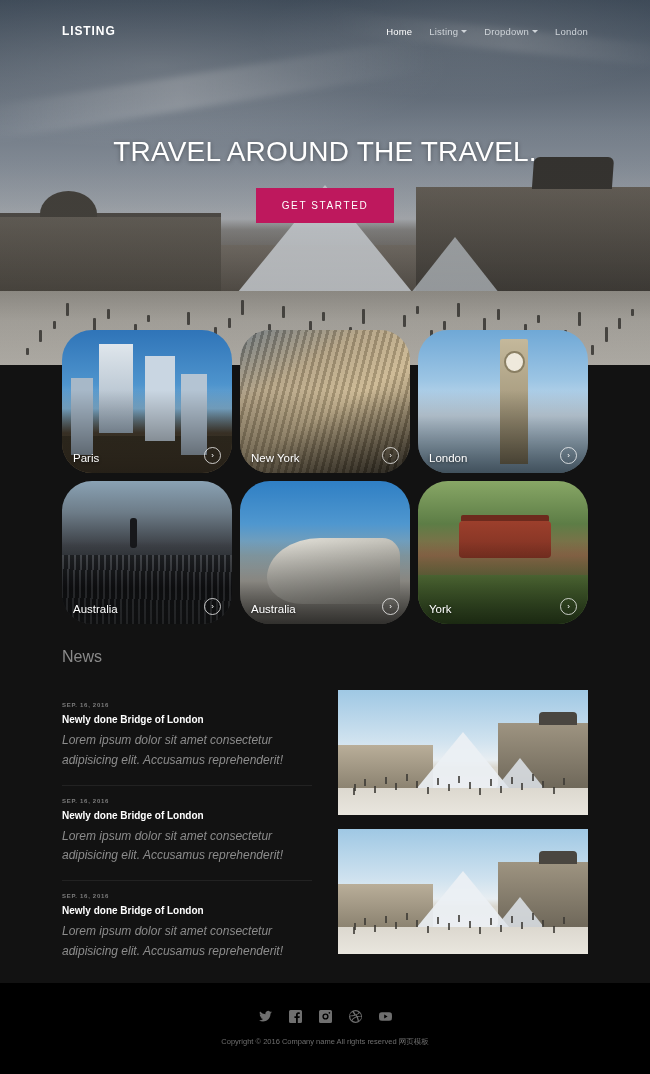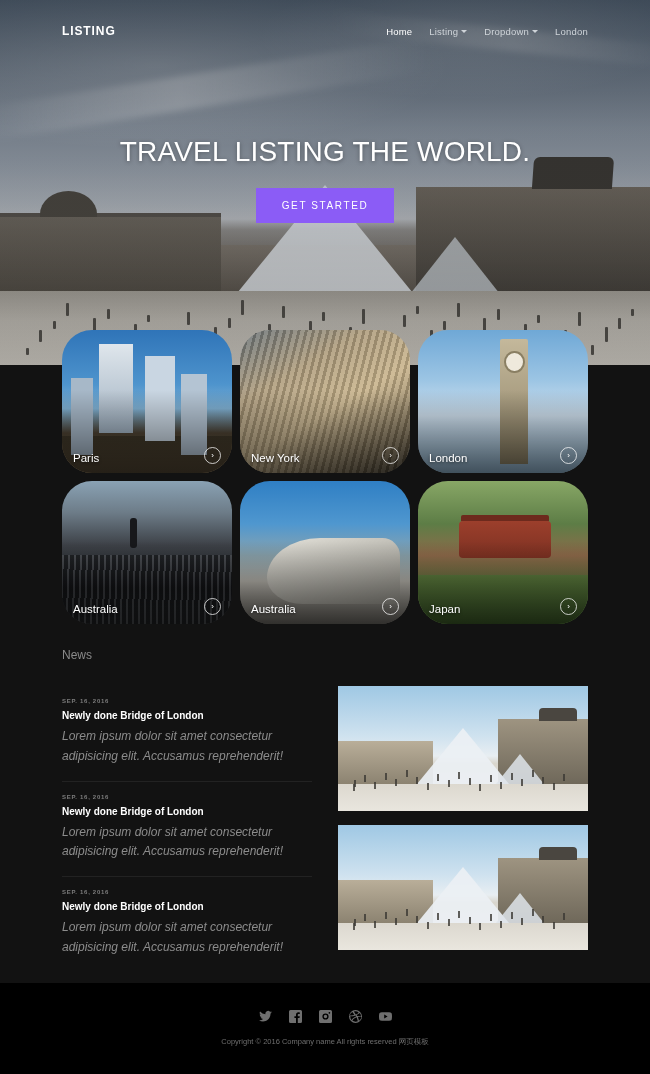--- a/index.html
+++ b/index.html
@@ -84,21 +84,21 @@
 
   
   .hero-content {
     position:absolute; left:0; right:0; top:136px; text-align:center; z-index:8;
   }
   .hero-title {
     color:#fff; font-size:28px; font-weight:400; letter-spacing:.2px;
     text-shadow:0 1px 4px rgba(0,0,0,.35);
   }
   .btn-started {
-    display:inline-block; margin-top:20px; background:#8b5cf6; color:#fff;
+    display:inline-block; margin-top:20px; background:#be185d; color:#fff;
     font-size:10px; letter-spacing:1.6px; padding:12px 26px; border:none;
     cursor:pointer; font-family:inherit;
   }
 
   
   .gallery {
     position:absolute; left:0; top:330px; width:650px; z-index:7;
     padding:0 62px;
   }
   .grid { display:grid; grid-template-columns:repeat(3,1fr); gap:8px; }
@@ -172,21 +172,21 @@
   .jpn:before{
     content:""; position:absolute; left:0; right:0; bottom:0; height:34%;
     background:linear-gradient(180deg,#5f7f3f,#3c5a28);
   }
 
   
   .news {
     position:absolute; left:0; top:648px; width:650px; padding:0 62px;
     z-index:6;
   }
-  .news-head { color:#8a8a8a; font-size:12px; margin-bottom:24px; }
+  .news-head { color:#8a8a8a; font-size:16px; margin-bottom:24px; }
   .news-wrap { display:flex; gap:26px; }
   .news-list { width:258px; }
   .news-item { padding:12px 0 14px 0; border-bottom:1px solid #222; }
   .news-item:last-child { border-bottom:none; }
   .news-date {
     color:#7d7d7d; font-size:6px; letter-spacing:.7px; margin-bottom:6px;
     font-weight:bold;
   }
   .news-title { color:#fff; font-size:10px; font-weight:bold; margin-bottom:6px; }
   .news-text { color:#8c8c8c; font-size:12px; line-height:1.65;font-style:italic; }
@@ -300,21 +300,21 @@
           <span>Dropdown</span>
           <span class="caret"></span>
         </div>
         <div class="nav-link">
           <span>London</span>
         </div>
       </div>
   </div>
 
   <div class="hero-content">
-    <div class="hero-title">TRAVEL LISTING THE WORLD.</div>
+    <div class="hero-title">TRAVEL AROUND THE TRAVEL.</div>
     <button class="btn-started">GET STARTED</button>
   </div>
 
   <div class="gallery">
     <div class="grid" id="gallery-grid">
         <div class="card">
           <div class="img la"></div>
           <div class="shade"></div>
           <div class="label">Paris</div>
           <div class="go">›</div>
@@ -339,21 +339,21 @@
         </div>
         <div class="card">
           <div class="img aus"></div>
           <div class="shade"></div>
           <div class="label">Australia</div>
           <div class="go">›</div>
         </div>
         <div class="card">
           <div class="img jpn"></div>
           <div class="shade"></div>
-          <div class="label">Japan</div>
+          <div class="label">York</div>
           <div class="go">›</div>
         </div>
       </div>
   </div>
 
   <div class="news">
     <div class="news-head">News</div>
     <div class="news-wrap">
       <div class="news-list" id="news-list">
           <div class="news-item">

